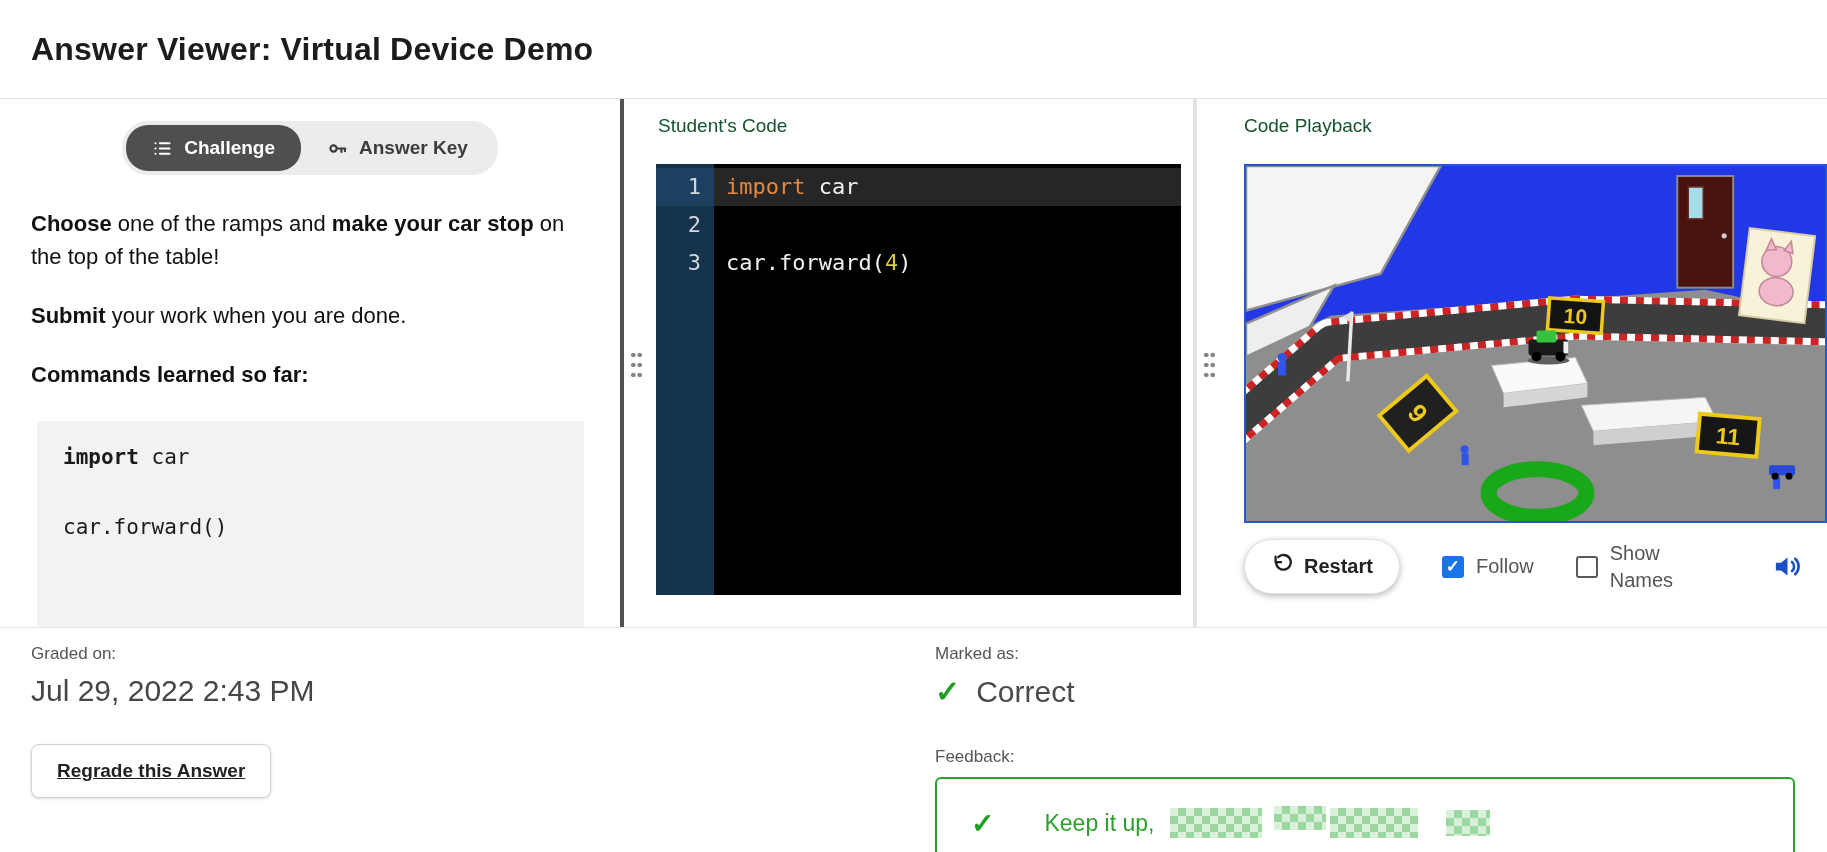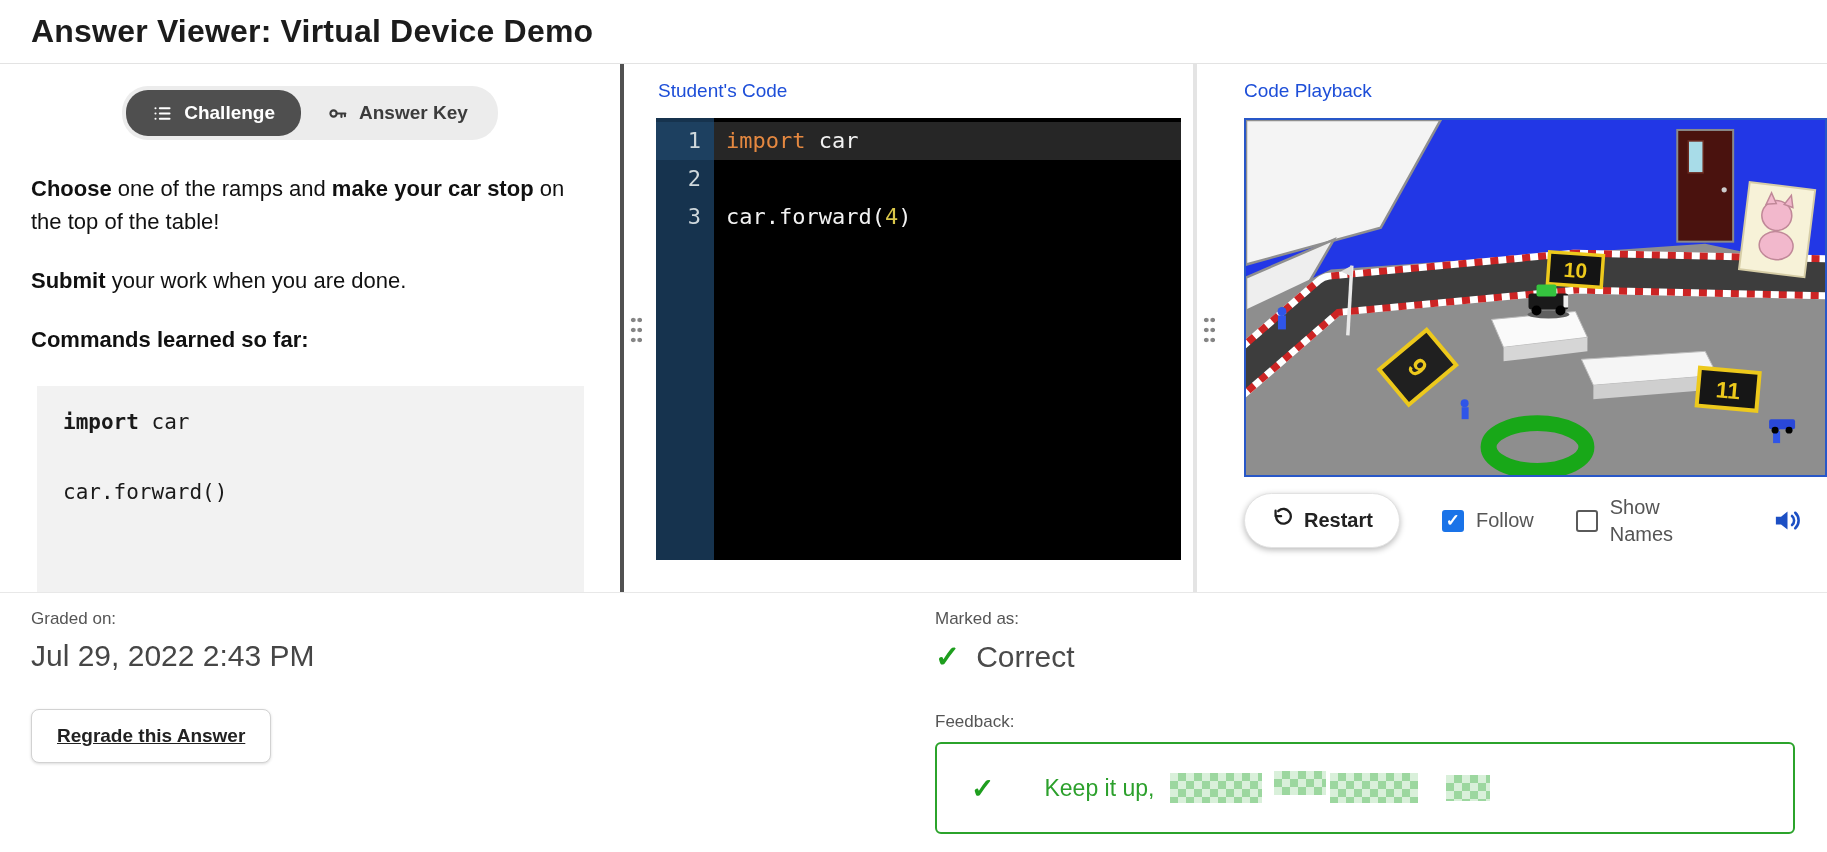--- a/index.html
+++ b/index.html
@@ -4,21 +4,21 @@
 <style>
   * { box-sizing: border-box; }
   html,body { margin:0; padding:0; }
   body {
     width:1827px; height:852px; overflow:hidden;
     background:#fff; color:#1f1f1f;
     font-family:"Liberation Sans", sans-serif;
   }
 
   
-  .header { height:64px; display:flex; align-items:center; padding:0 31px; border-bottom:1px solid #e3e3e3; }
+  .header { height:99px; display:flex; align-items:center; padding:0 31px; border-bottom:1px solid #e3e3e3; }
   .header h1 { margin:0; font-size:32px; font-weight:700; color:#1c1c1c; letter-spacing:.2px; }
 
   
   .main { display:flex; height:528px; }
 
   .pane-left { width:620px; display:flex; flex-direction:column; overflow:hidden; }
   .tab-toggle { margin:22px auto 0; display:flex; background:#ececec; border-radius:26px; padding:4px; }
   .tab { display:flex; align-items:center; gap:11px; border:none; background:transparent; cursor:pointer;
          font-family:inherit; font-size:19px; font-weight:700; color:#3c3c3c; padding:12px 26px; border-radius:22px; }
   .tab.active { background:#4f4f4f; color:#fff; }
@@ -33,21 +33,21 @@
   
   .divider { width:30px; position:relative; display:flex; align-items:center; justify-content:center; background:#fff; }
   .divider::before { content:""; position:absolute; left:0; top:0; bottom:0; width:4px; background:#515151; }
   .divider.light::before { background:#e4e4e4; }
   .grip { width:13px; height:30px; cursor:col-resize;
           background-image:radial-gradient(circle, #858585 2px, transparent 2.6px);
           background-size:6.5px 10px; background-position:1px 2px; }
 
   
   .pane-mid { flex:1; display:flex; flex-direction:column; padding:16px 12px 32px 6px; }
-  .section-label { font-size:19px; color:#1d4ed8; margin:0 0 16px 2px; }
+  .section-label { font-size:19px; color:#14532d; margin:0 0 27px 2px; }
   .editor { flex:1; background:linear-gradient(90deg, #16334e 0 58px, #000 58px);
             font-family:"DejaVu Sans Mono", monospace; font-size:22px; line-height:38px; padding-top:4px; }
   .code-row { display:flex; }
   .ln { width:58px; text-align:right; padding-right:13px; color:#cfd8dc; }
   .lc { flex:1; padding-left:12px; color:#f2f2f2; white-space:pre; }
   .code-row.active .ln { background:#1d4060; }
   .code-row.active .lc { background:#262626; }
   .kw { color:#e58840; }
   .numlit { color:#d9c64a; }
 

